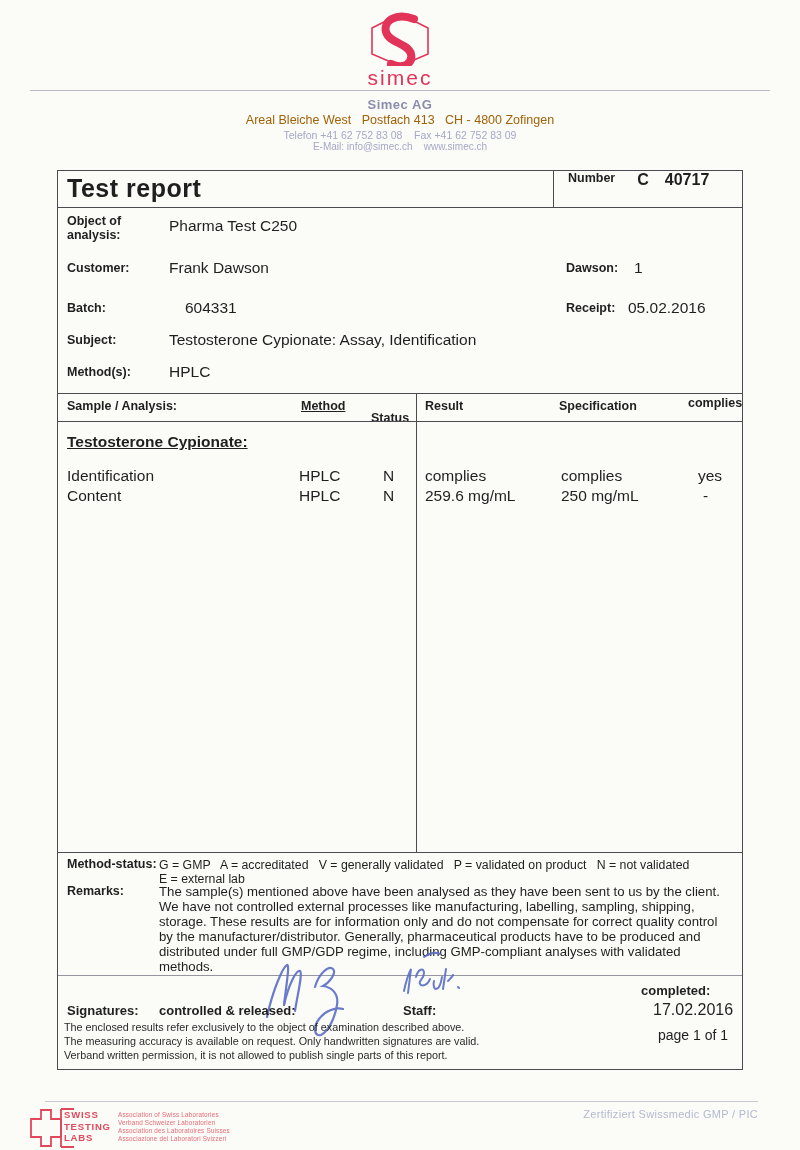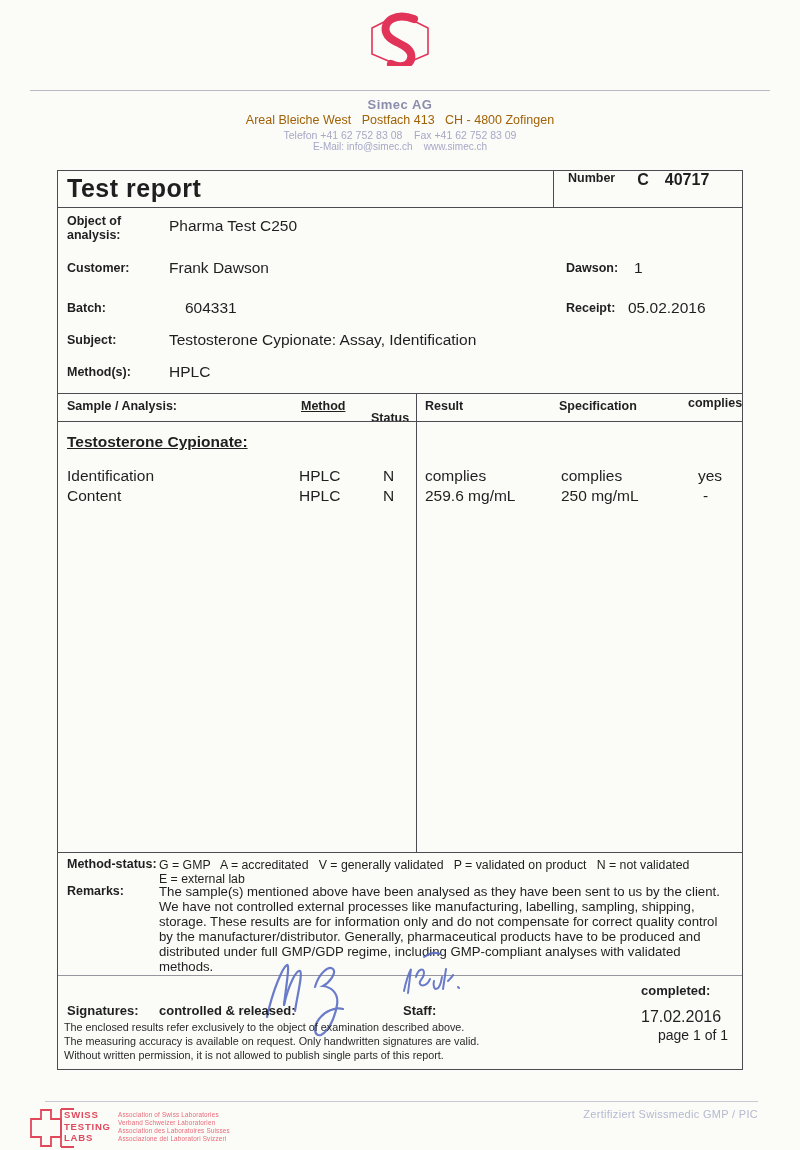--- a/index.html
+++ b/index.html
@@ -80,20 +80,21 @@
 </head>
 <body>
 
 <div class="page">
 
   <div class="abs logo-wrap">
     <svg width="96" height="54" viewBox="0 0 96 54">
       <polygon points="48,2 76,16 76,42 48,54 20,42 20,16" fill="none" stroke="#e23358" stroke-width="1.6"></polygon>
       <path d="M62 7 C44 0 31 9 34 20 C37 31 56 31 59 42 C61 51 52 58 39 52" fill="none" stroke="#e23358" stroke-width="8" stroke-linecap="round"></path>
     </svg>
+    <div class="logo-word">simec</div>
   </div>
   <div class="abs lh-rule"></div>
   <div class="abs lh-company">Simec AG</div>
   <div class="abs lh-address">Areal Bleiche West   Postfach 413   CH - 4800 Zofingen</div>
   <div class="abs lh-phone">Telefon +41 62 752 83 08    Fax +41 62 752 83 09</div>
   <div class="abs lh-email">E-Mail: info@simec.ch    www.simec.ch</div>
 
   <div class="abs report-box">
 
     <div class="rb report-title">Test report</div>
@@ -184,26 +185,26 @@
         <path d="M52 30 C54 28 56 26 57 24"></path>
         <path d="M62 36 L63 37"></path>
       </g>
     </svg>
 
     <div class="rb sig-label" style="left:9px; top:832px;">Signatures:</div>
     <div class="rb sig-label" style="left:101px; top:832px;">controlled &amp; released:</div>
     <div class="rb sig-label" style="left:345px; top:832px;">Staff:</div>
 
     <div class="rb completed-label" style="left:583px; top:812px;">completed:</div>
-    <div class="rb completed-date" style="left:583px; top:830px;margin-top:7px;">17.02.2016</div>
+    <div class="rb completed-date" style="left:595px; top:830px;">17.02.2016</div>
     <div class="rb page-label" style="left:600px; top:856px;">page 1 of 1</div>
 
     <div class="rb fine" style="left:6px; top:850px;">The enclosed results refer exclusively to the object of examination described above.</div>
     <div class="rb fine" style="left:6px; top:864px;">The measuring accuracy is available on request. Only handwritten signatures are valid.</div>
-    <div class="rb fine" style="left:6px; top:878px;">Without written permission, it is not allowed to publish single parts of this report.</div>
+    <div class="rb fine" style="left:6px; top:878px;">Verband written permission, it is not allowed to publish single parts of this report.</div>
   </div>
 
   <div class="abs footer-rule"></div>
 
   <div class="abs stl-logo">
     <svg width="46" height="40" viewBox="0 0 46 40" style="position:absolute; left:0; top:2px;">
       <g fill="none" stroke="#e0485c" stroke-width="1.8">
         <path d="M11 2 H21 V11 H31 V29 H21 V38 H11 V29 H1 V11 H11 Z"></path>
         <path d="M31 1 V39 M31 1 H44 M31 39 H44"></path>
       </g>

